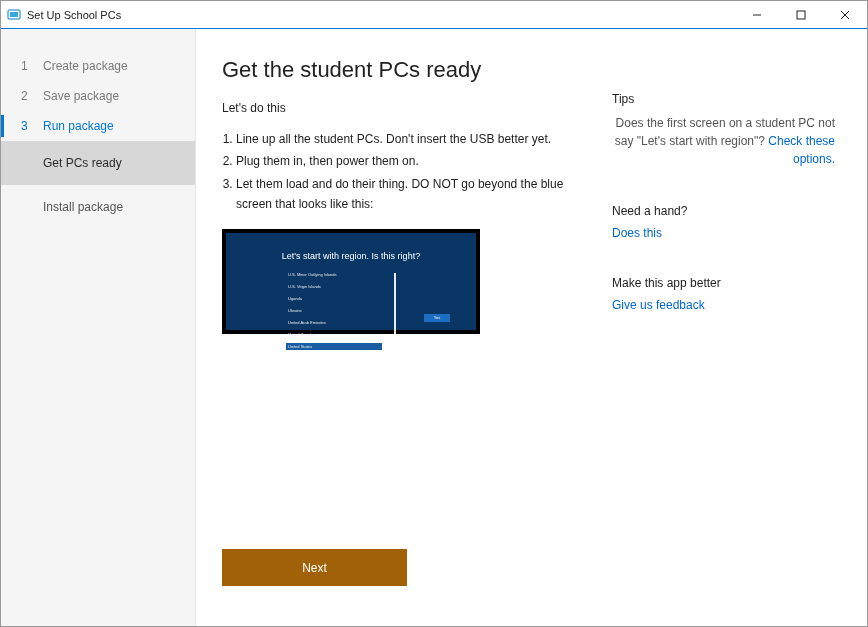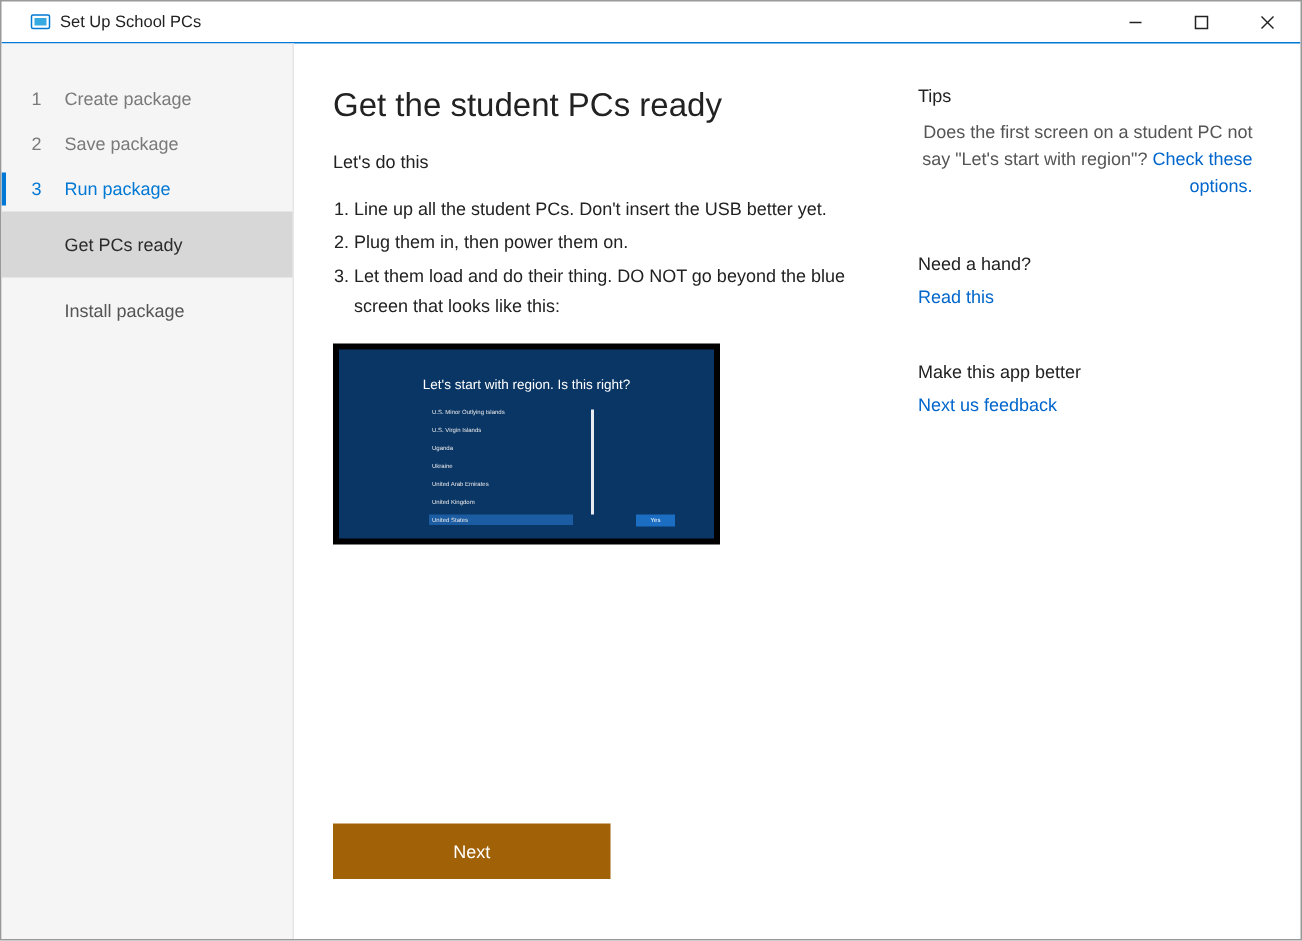--- a/index.html
+++ b/index.html
@@ -1,17 +1,17 @@
 <!DOCTYPE html>
 <html><head>
   <meta charset="utf-8">
   <style>
     * { margin: 0; padding: 0; box-sizing: border-box; font-family: "Segoe UI", Tahoma, sans-serif; }
     body { width: 868px; height: 627px; border: 1px solid #999; background: #fff; display: flex; flex-direction: column; overflow: hidden; }
-    .titlebar { height: 28px; display: flex; align-items: center; border-bottom: 1px solid #0078d4; padding-left: 13px; }
+    .titlebar { height: 28px; display: flex; align-items: center; border-bottom: 1px solid #0078d4; }
     .titlebar-left { display: flex; align-items: center; padding-left: 6px; gap: 6px; flex: 1; }
     .app-icon { width: 14px; height: 14px; }
     .titlebar-title { font-size: 11px; color: #222; }
     .win-controls { display: flex; }
     .win-btn { width: 44px; height: 28px; display: flex; align-items: center; justify-content: center; font-size: 11px; color: #222; }
     .content { flex: 1; display: flex; }
     .sidebar { width: 195px; background: #f5f5f5; border-right: 1px solid #e6e6e6; padding-top: 22px; }
     .nav-item { display: flex; align-items: center; height: 30px; padding-left: 20px; font-size: 12px; color: #7a7a7a; gap: 14px; position: relative; }
     .nav-num { width: 8px; text-align: left; }
     .nav-item.active { color: #0078d4; }
@@ -19,30 +19,30 @@
     .nav-sub { padding-left: 42px; height: 44px; display: flex; align-items: center; font-size: 12px; color: #555; }
     .nav-sub.selected { background: #d7d7d7; color: #2b2b2b; }
     .main { flex: 1; display: flex; padding: 28px 32px 40px 26px; gap: 30px; }
     .left-col { width: 360px; display: flex; flex-direction: column; }
     .right-col { flex: 1; }
     .page-title { font-size: 22px; font-weight: 400; color: #222; margin-bottom: 18px; }
     .lead { font-size: 12px; color: #222; margin-bottom: 14px; }
     .intro { font-size: 12px; color: #222; margin-bottom: 12px; line-height: 1.5; }
     .steps { font-size: 12px; color: #222; line-height: 1.7; padding-left: 14px; margin-bottom: 8px; }
     .steps li { padding-left: 0px; margin-bottom: 2px; }
-    .oobe-wrap { width: 258px; height: 134px; background: #000; padding: 4px; margin-top: 4px; }
+    .oobe-wrap { width: 258px; height: 105px; background: #000; padding: 4px; margin-top: 4px; }
     .oobe-inner { width: 100%; height: 100%; background: #0a3666; position: relative; display: flex; flex-direction: column; align-items: center; padding: 10px 26px 8px; }
     .oobe-title { color: #fff; font-size: 9px; margin-top: 8px; margin-bottom: 10px; }
     .oobe-list { width: 96px; display: flex; flex-direction: column; gap: 5px; margin-left: -34px; }
     .oobe-li { color: #e8e8e8; font-size: 4px; padding: 1px 2px; }
     .oobe-li.sel { background: #1b5ca3; }
     .oobe-scroll { position: absolute; right: 80px; top: 40px; width: 2px; height: 70px; background: rgba(255,255,255,0.9); }
     .oobe-yes { position: absolute; right: 26px; bottom: 8px; width: 26px; height: 8px; background: #1b6ec2; color: #fff; font-size: 4px; display:flex; align-items:center; justify-content:center; }
     .next-btn { width: 185px; height: 37px; background: #a16207; color: #fff; border: none; font-size: 12px; cursor: pointer; margin-top: auto; }
-    .tips-section { margin-bottom: 36px; }
+    .tips-section { margin-bottom: 36px; margin-top: 35px; }
     .tips-title { font-size: 12px; color: #222; margin-bottom: 8px; }
     .tips-text { font-size: 12px; color: #555; line-height: 1.5; text-align: right; }
     .link { color: #0066cc; cursor: pointer; font-size: 12px; }
   </style>
 </head>
 <body>
 
 <div class="titlebar">
   <div class="titlebar-left">
     <span class="app-icon">
@@ -128,21 +128,21 @@
     <div class="right-col">
       <div class="tips-section">
         <div class="tips-title">Tips</div>
         <div class="tips-text">
           <span>Does the first screen on a student PC not say "Let's start with region"? </span>
           <span class="link">Check these options.</span>
         </div>
       </div>
       <div class="tips-section">
         <div class="tips-title">Need a hand?</div>
-        <div class="link">Read this</div>
+        <div class="link">Does this</div>
       </div>
       <div class="tips-section">
         <div class="tips-title">Make this app better</div>
-        <div class="link">Next us feedback</div>
+        <div class="link">Give us feedback</div>
       </div>
     </div>
   </div>
 </div>
 
 </body></html>

